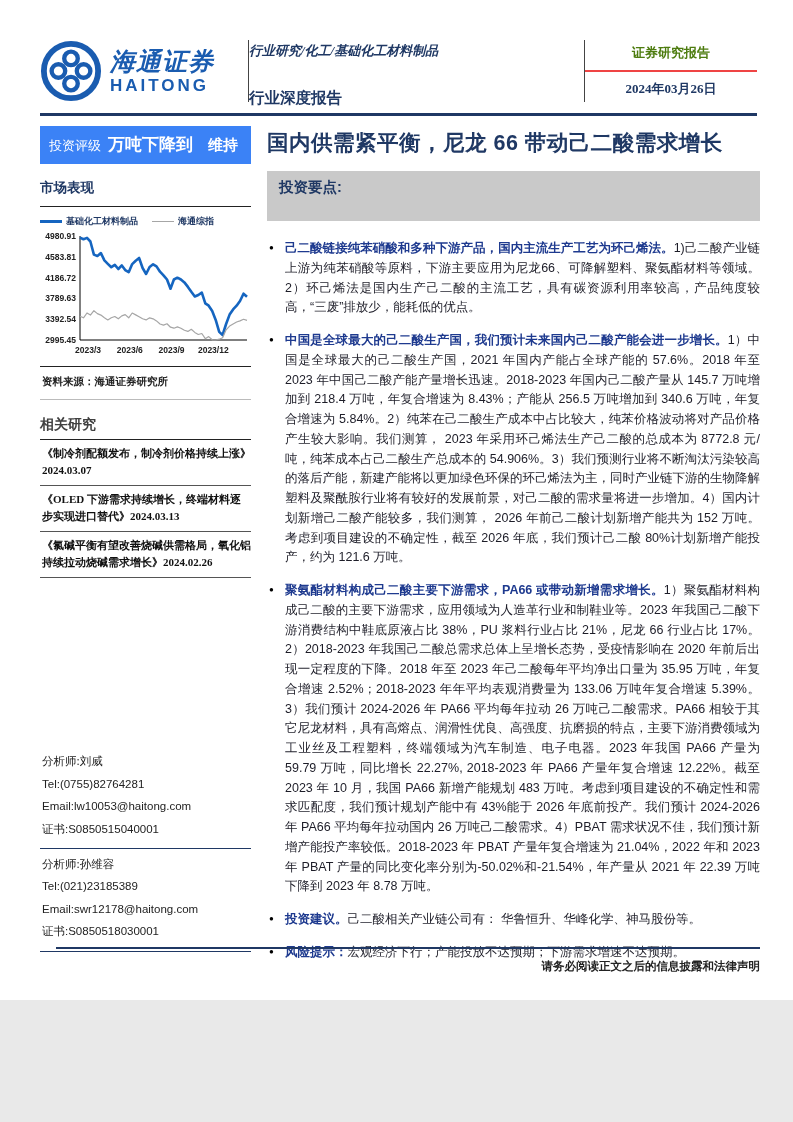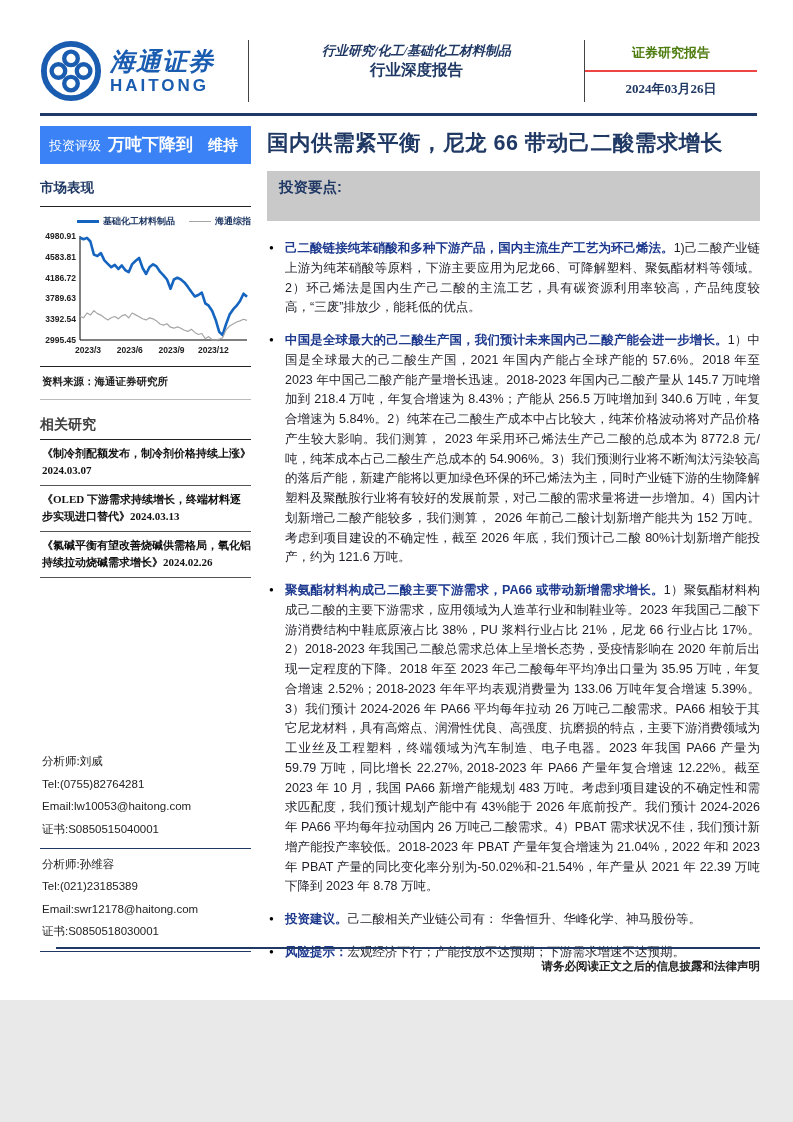--- a/index.html
+++ b/index.html
@@ -10,23 +10,23 @@
     background:#ffffff; overflow:hidden; color:#222;
   }
   
   .header { display:flex; align-items:stretch; margin:34px 36px 0 40px; height:74px; }
   .logo-block { width:208px; display:flex; align-items:center; gap:8px; }
   .logo-mark { width:62px; height:62px; flex-shrink:0; }
   .logo-text { line-height:1; }
   .logo-cn { font-family:"Liberation Serif", serif; font-weight:bold; font-style:italic; font-size:25px; color:#1a5cb0; letter-spacing:1px; }
   .logo-en { font-family:"Liberation Sans", sans-serif; font-weight:bold; font-size:17px; color:#1a5cb0; letter-spacing:3px; margin-top:3px; }
   .hdr-divider { border-left:1.5px solid #444; height:62px; align-self:center; }
-  .hdr-center { flex:1; text-align:center; padding-top:8px; }
+  .hdr-center { flex:1; padding-top:8px; }
   .hdr-center-line1 { font-family:"Liberation Serif", serif; font-style:italic; font-weight:bold; font-size:13px; color:#1f3864; }
-  .hdr-center-line2 { font-family:"Liberation Serif", serif; font-weight:bold; font-size:15.5px; color:#1f3864; margin-top:0; }
+  .hdr-center-line2 { font-family:"Liberation Serif", serif; font-weight:bold; font-size:15.5px; color:#1f3864; margin-top:28px; }
   .hdr-right { width:172px; text-align:center; padding-top:10px; }
   .hdr-right-line1 { font-family:"Liberation Serif", serif; font-weight:bold; font-size:13px; color:#4d7c0f; padding-bottom:8px; border-bottom:2px solid #ef4444; }
   .hdr-right-line2 { font-family:"Liberation Serif", serif; font-weight:bold; font-size:13px; color:#1f3864; padding-top:8px; }
   .top-rule { margin:5px 36px 0 40px; border-top:3px solid #1f3864; }
 
   
   .content { display:flex; gap:16px; padding:10px 33px 0 40px; }
   .aside { width:211px; flex-shrink:0; }
   .main { flex:1; min-width:0; }
 
@@ -34,21 +34,21 @@
   .rating-bar { background:#3b82f6; color:#ffffff; display:flex; align-items:baseline; padding:7px 9px 8px 9px; }
   .rating-label { font-size:13px; font-weight:normal; }
   .rating-value { font-size:17px; font-weight:bold; margin-left:7px; }
   .rating-status { font-size:15px; font-weight:bold; margin-left:auto; padding-right:4px; }
 
   .aside-heading { color:#1f3864; font-weight:bold; font-size:13.5px; margin-top:15px; }
   .mkt-rule { border-top:1.5px solid #222; margin-top:9px; }
 
   
   .chart-box { margin-top:8px; }
-  .chart-legend { display:flex; justify-content:flex-end; gap:14px; font-size:9px; color:#1f3864; font-weight:bold; margin-bottom:2px; }
+  .chart-legend { display:flex; justify-content:flex-start; gap:14px; font-size:9px; color:#1f3864; font-weight:bold; margin-bottom:2px; }
   .chart-legend .legend-item { display:flex; align-items:center; gap:4px; }
   .chart-legend .swatch { display:inline-block; width:22px; }
   .src-block { border-top:1.5px solid #222; margin-top:4px; padding:8px 0 10px 2px;
     font-family:"Liberation Serif", serif; font-weight:bold; font-size:10.5px; color:#222;
     border-bottom:1px solid #bbb; }
 
   
   .related-title { color:#404040; font-weight:bold; font-size:14px; margin-top:16px; padding-bottom:5px; border-bottom:1.5px solid #222; }
   .related-list { list-style:none; }
   .related-list li { font-family:"Liberation Serif", serif; font-weight:bold; font-size:11px; line-height:1.55; color:#111; padding:5px 0 6px 2px; border-bottom:1px solid #555; }

